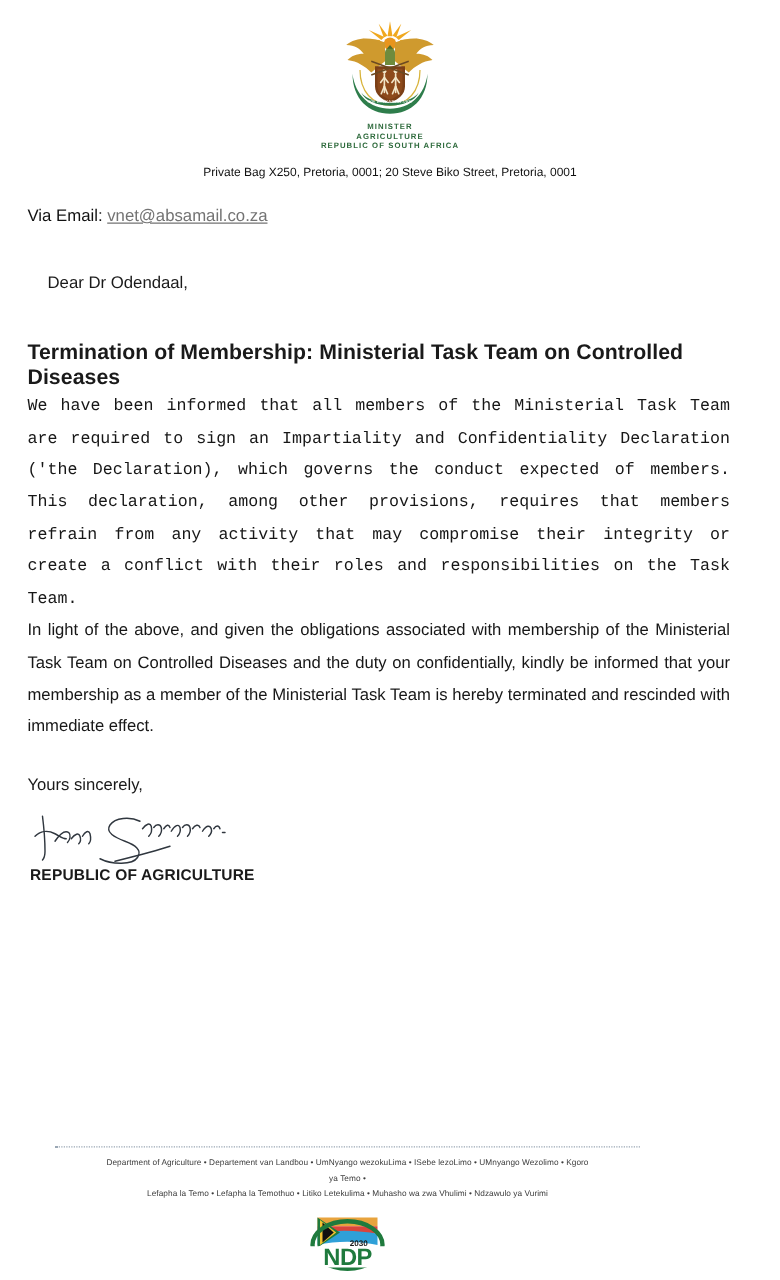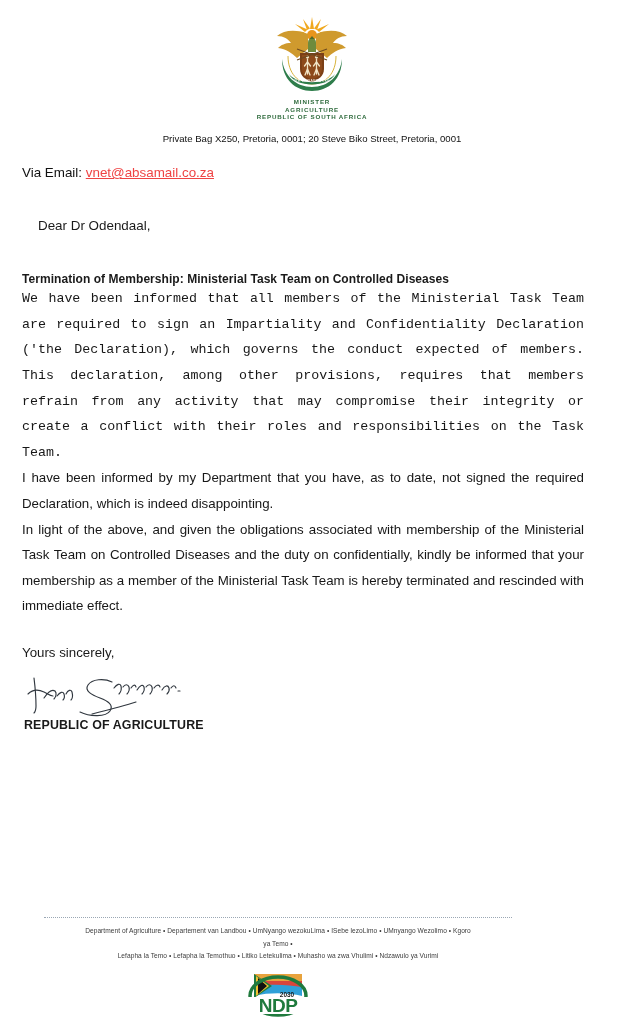--- a/index.html
+++ b/index.html
@@ -65,32 +65,32 @@
     padding: 0 40px 0 22px;
     margin-top: 20px;
   }
 
   .via-line {
     font-size: 13.4px;
     color: #111;
     margin-bottom: 0;
   }
   .via-line .email {
-    color: #ef4444;
+    color: #737373;
     text-decoration: underline;
   }
 
   .salutation {
     font-size: 13.4px;
     margin-top: 38px;
     margin-left: 16px;
   }
 
   .subject {
-    font-size: 12px;
+    font-size: 17px;
     font-weight: 700;
     margin-top: 39px;
     letter-spacing: 0.05px;
   }
 
   p.para {
     font-size: 13.3px;
     line-height: 25.6px;
     text-align: justify;
     margin: 0;
@@ -220,21 +220,20 @@
 
   <div class="body-area">
 
     <div class="via-line"><span>Via Email: </span><span class="email">vnet@absamail.co.za</span></div>
 
     <div class="salutation">Dear Dr Odendaal,</div>
 
     <div class="subject">Termination of Membership: Ministerial Task Team on Controlled Diseases</div>
 
     <p class="para p1">We have been informed that all members of the Ministerial Task Team are required to sign an Impartiality and Confidentiality Declaration ('the Declaration), which governs the conduct expected of members. This declaration, among other provisions, requires that members refrain from any activity that may compromise their integrity or create a conflict with their roles and responsibilities on the Task Team.</p>
-    <p class="para p2">I have been informed by my Department that you have, as to date, not signed the required Declaration, which is indeed disappointing.</p>
     <p class="para p3">In light of the above, and given the obligations associated with membership of the Ministerial Task Team on Controlled Diseases and the duty on confidentially, kindly be informed that your membership as a member of the Ministerial Task Team is hereby terminated and rescinded with immediate effect.</p>
 
     <div class="closing">Yours sincerely,</div>
 
     <div class="signature-wrap">
       <svg width="190" height="46" viewBox="0 0 190 46" aria-hidden="true">
         <g fill="none" stroke="#30373f" stroke-width="1.15" stroke-linecap="round" stroke-linejoin="round">
           <path d="M10 6 C11 14 12 24 12 34 C12 38 11 40 10 41"></path>
           <path d="M4 22 C8 18 14 17 20 20 C24 22 26 24 29 24"></path>
           <path d="M20 26 C24 20 28 17 31 19 C33 21 32 25 30 27"></path>

